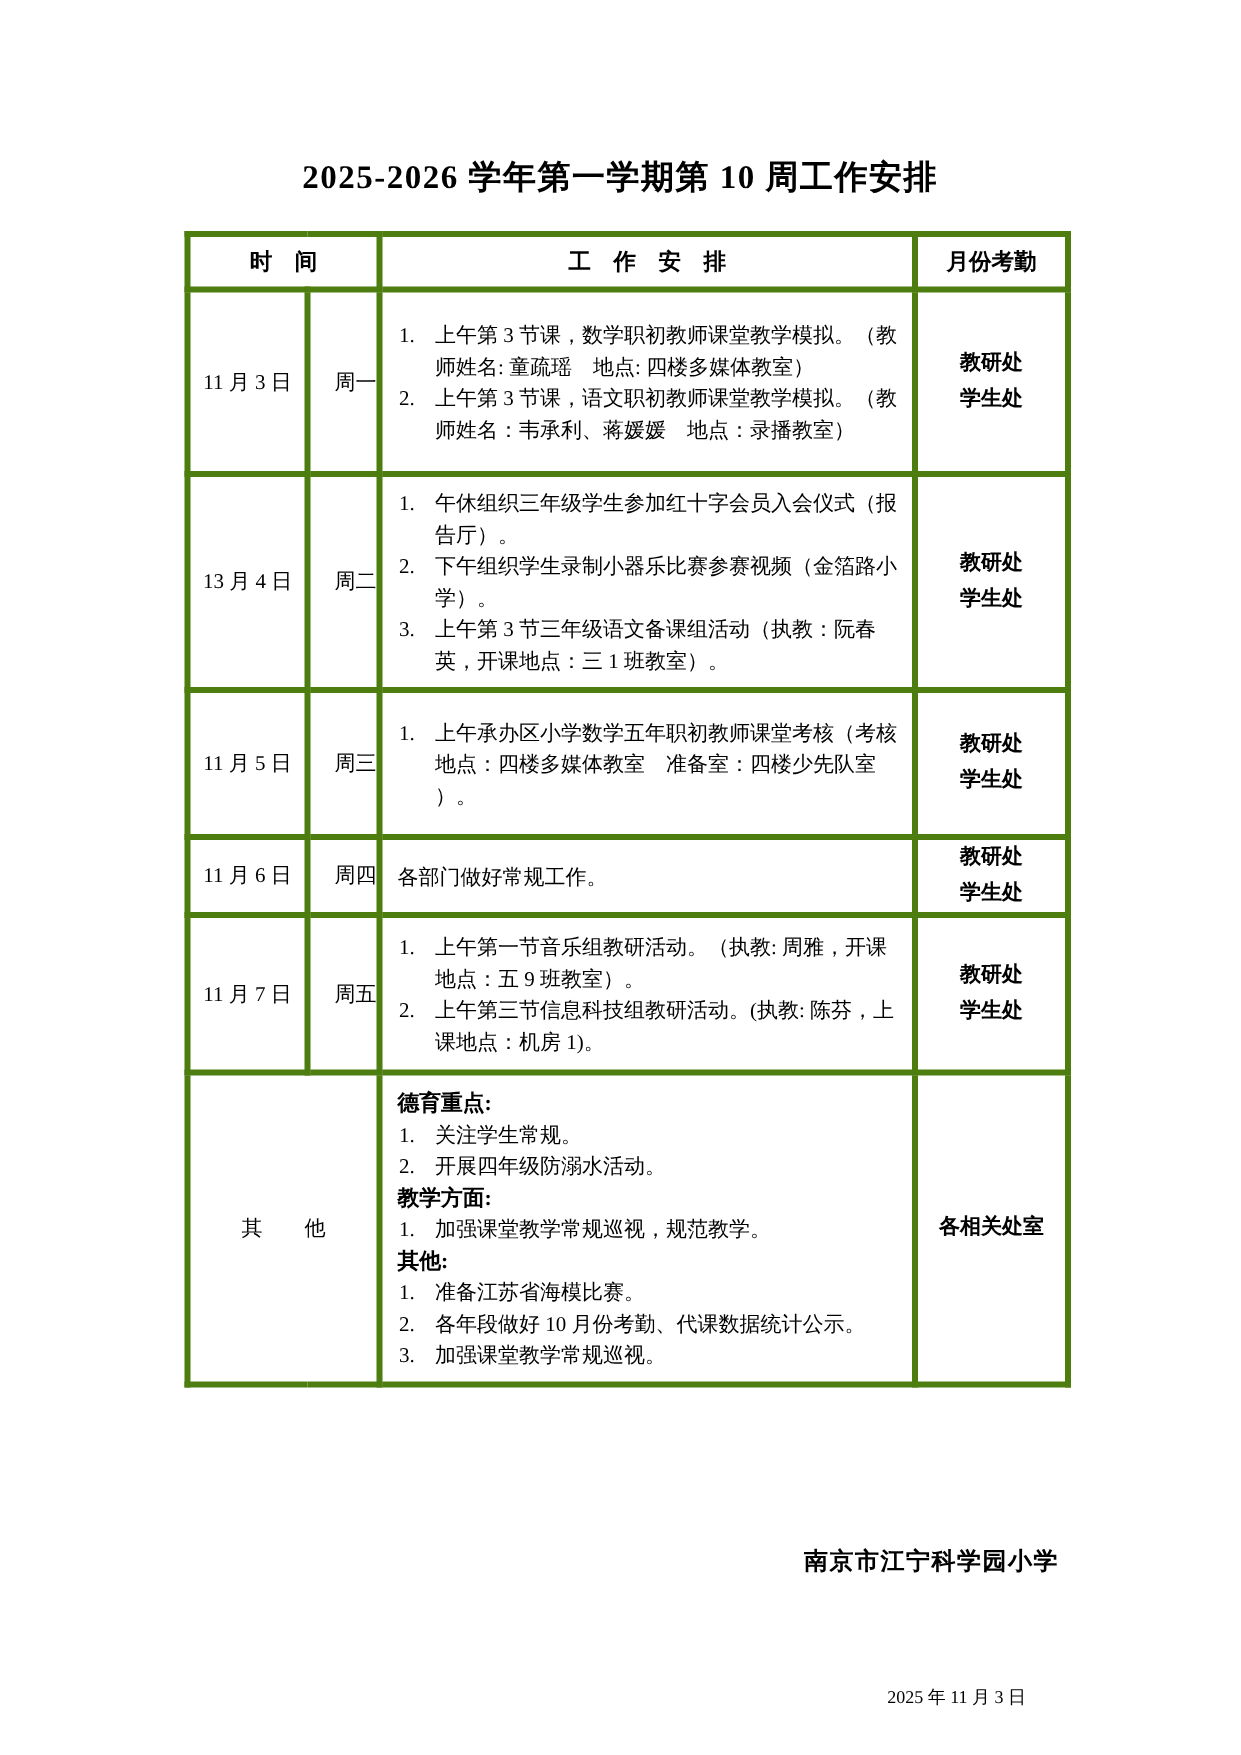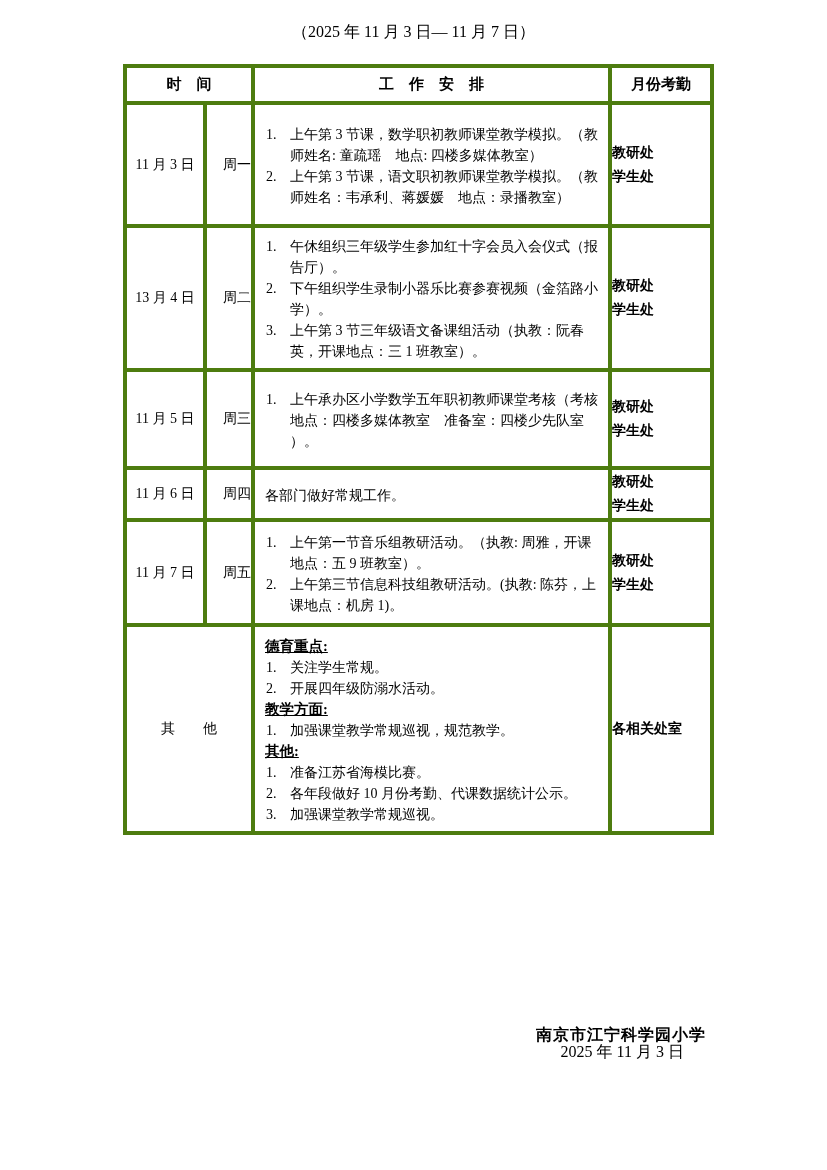--- a/index.html
+++ b/index.html
@@ -64,21 +64,21 @@
     text-align: right;
     font-size: 14px;
     vertical-align: middle;
   }
   td.work-cell {
     vertical-align: top;
     padding: 6px 5px 4px 10px;
     line-height: 21px;
   }
   td.dept-cell {
-    text-align: left;
+    text-align: center;
     font-size: 15px;
     font-weight: bold;
     line-height: 24px;
     white-space: pre-line;
     vertical-align: middle;
   }
   td.other-label-cell {
     text-align: center;
     font-size: 15px;
     vertical-align: middle;
@@ -90,48 +90,47 @@
   }
   .item .num {
     position: absolute;
     left: 1px;
     top: 0;
   }
   .item.no-num { padding-left: 0; }
   .section-heading {
     font-weight: bold;
     font-size: 14.5px;
-    text-decoration: underline;
   }
 
   .footer-school {
     position: absolute;
-    top: 1003px;
+    top: 928px;
     left: 0;
     width: 706px;
     text-align: right;
     font-size: 16px;
     font-weight: bold;
     letter-spacing: 1px;
   }
   .footer-date {
     position: absolute;
     top: 1020px;
     left: 0;
     width: 684px;
     text-align: right;
-    font-size: 16px;
+    font-size: 12px;
   }
 </style>
 </head>
 <body>
 
 <div class="page">
 
-  <div class="doc-subtitle">（2025 年 11 月 3 日— 11 月 7 日）</div>
+  <h1 class="doc-title">2025-2026 学年第一学期第 10 周工作安排</h1>
 
   <table class="schedule">
     <colgroup>
       <col class="c-date">
         <col class="c-week">
         <col class="c-work">
         <col class="c-dept">
     </colgroup>
     <thead>
       <tr class="header-row">

